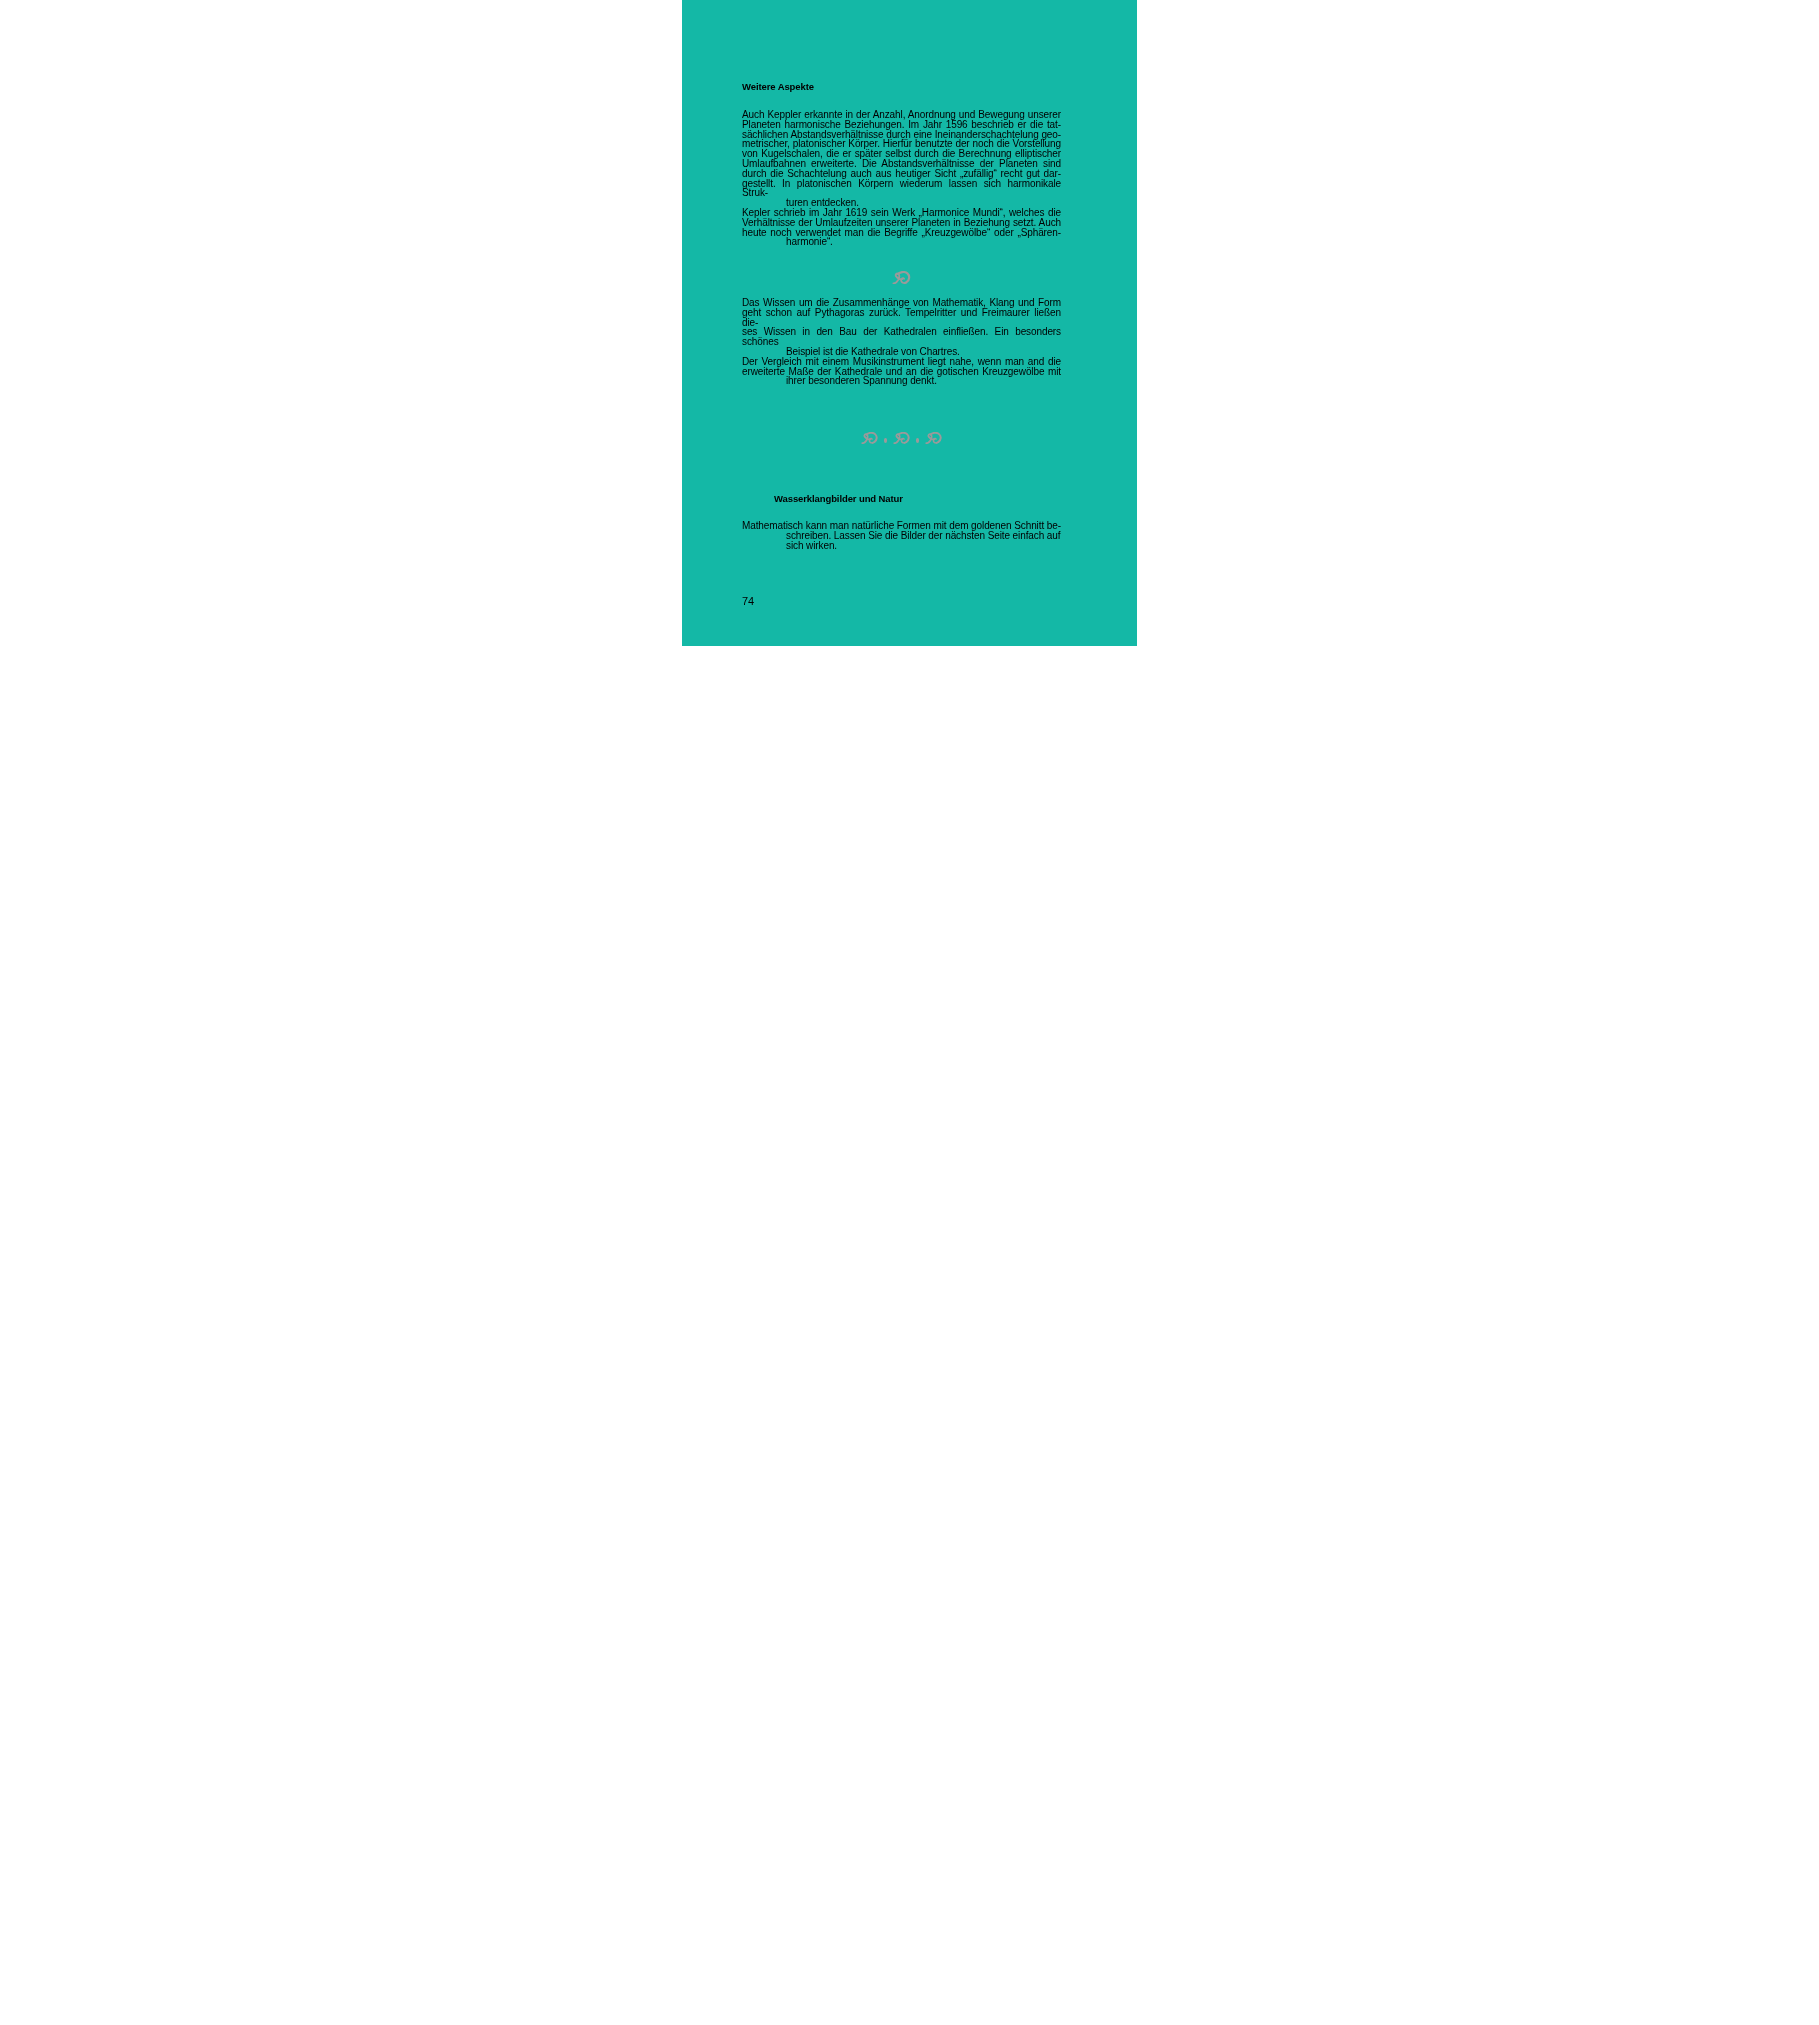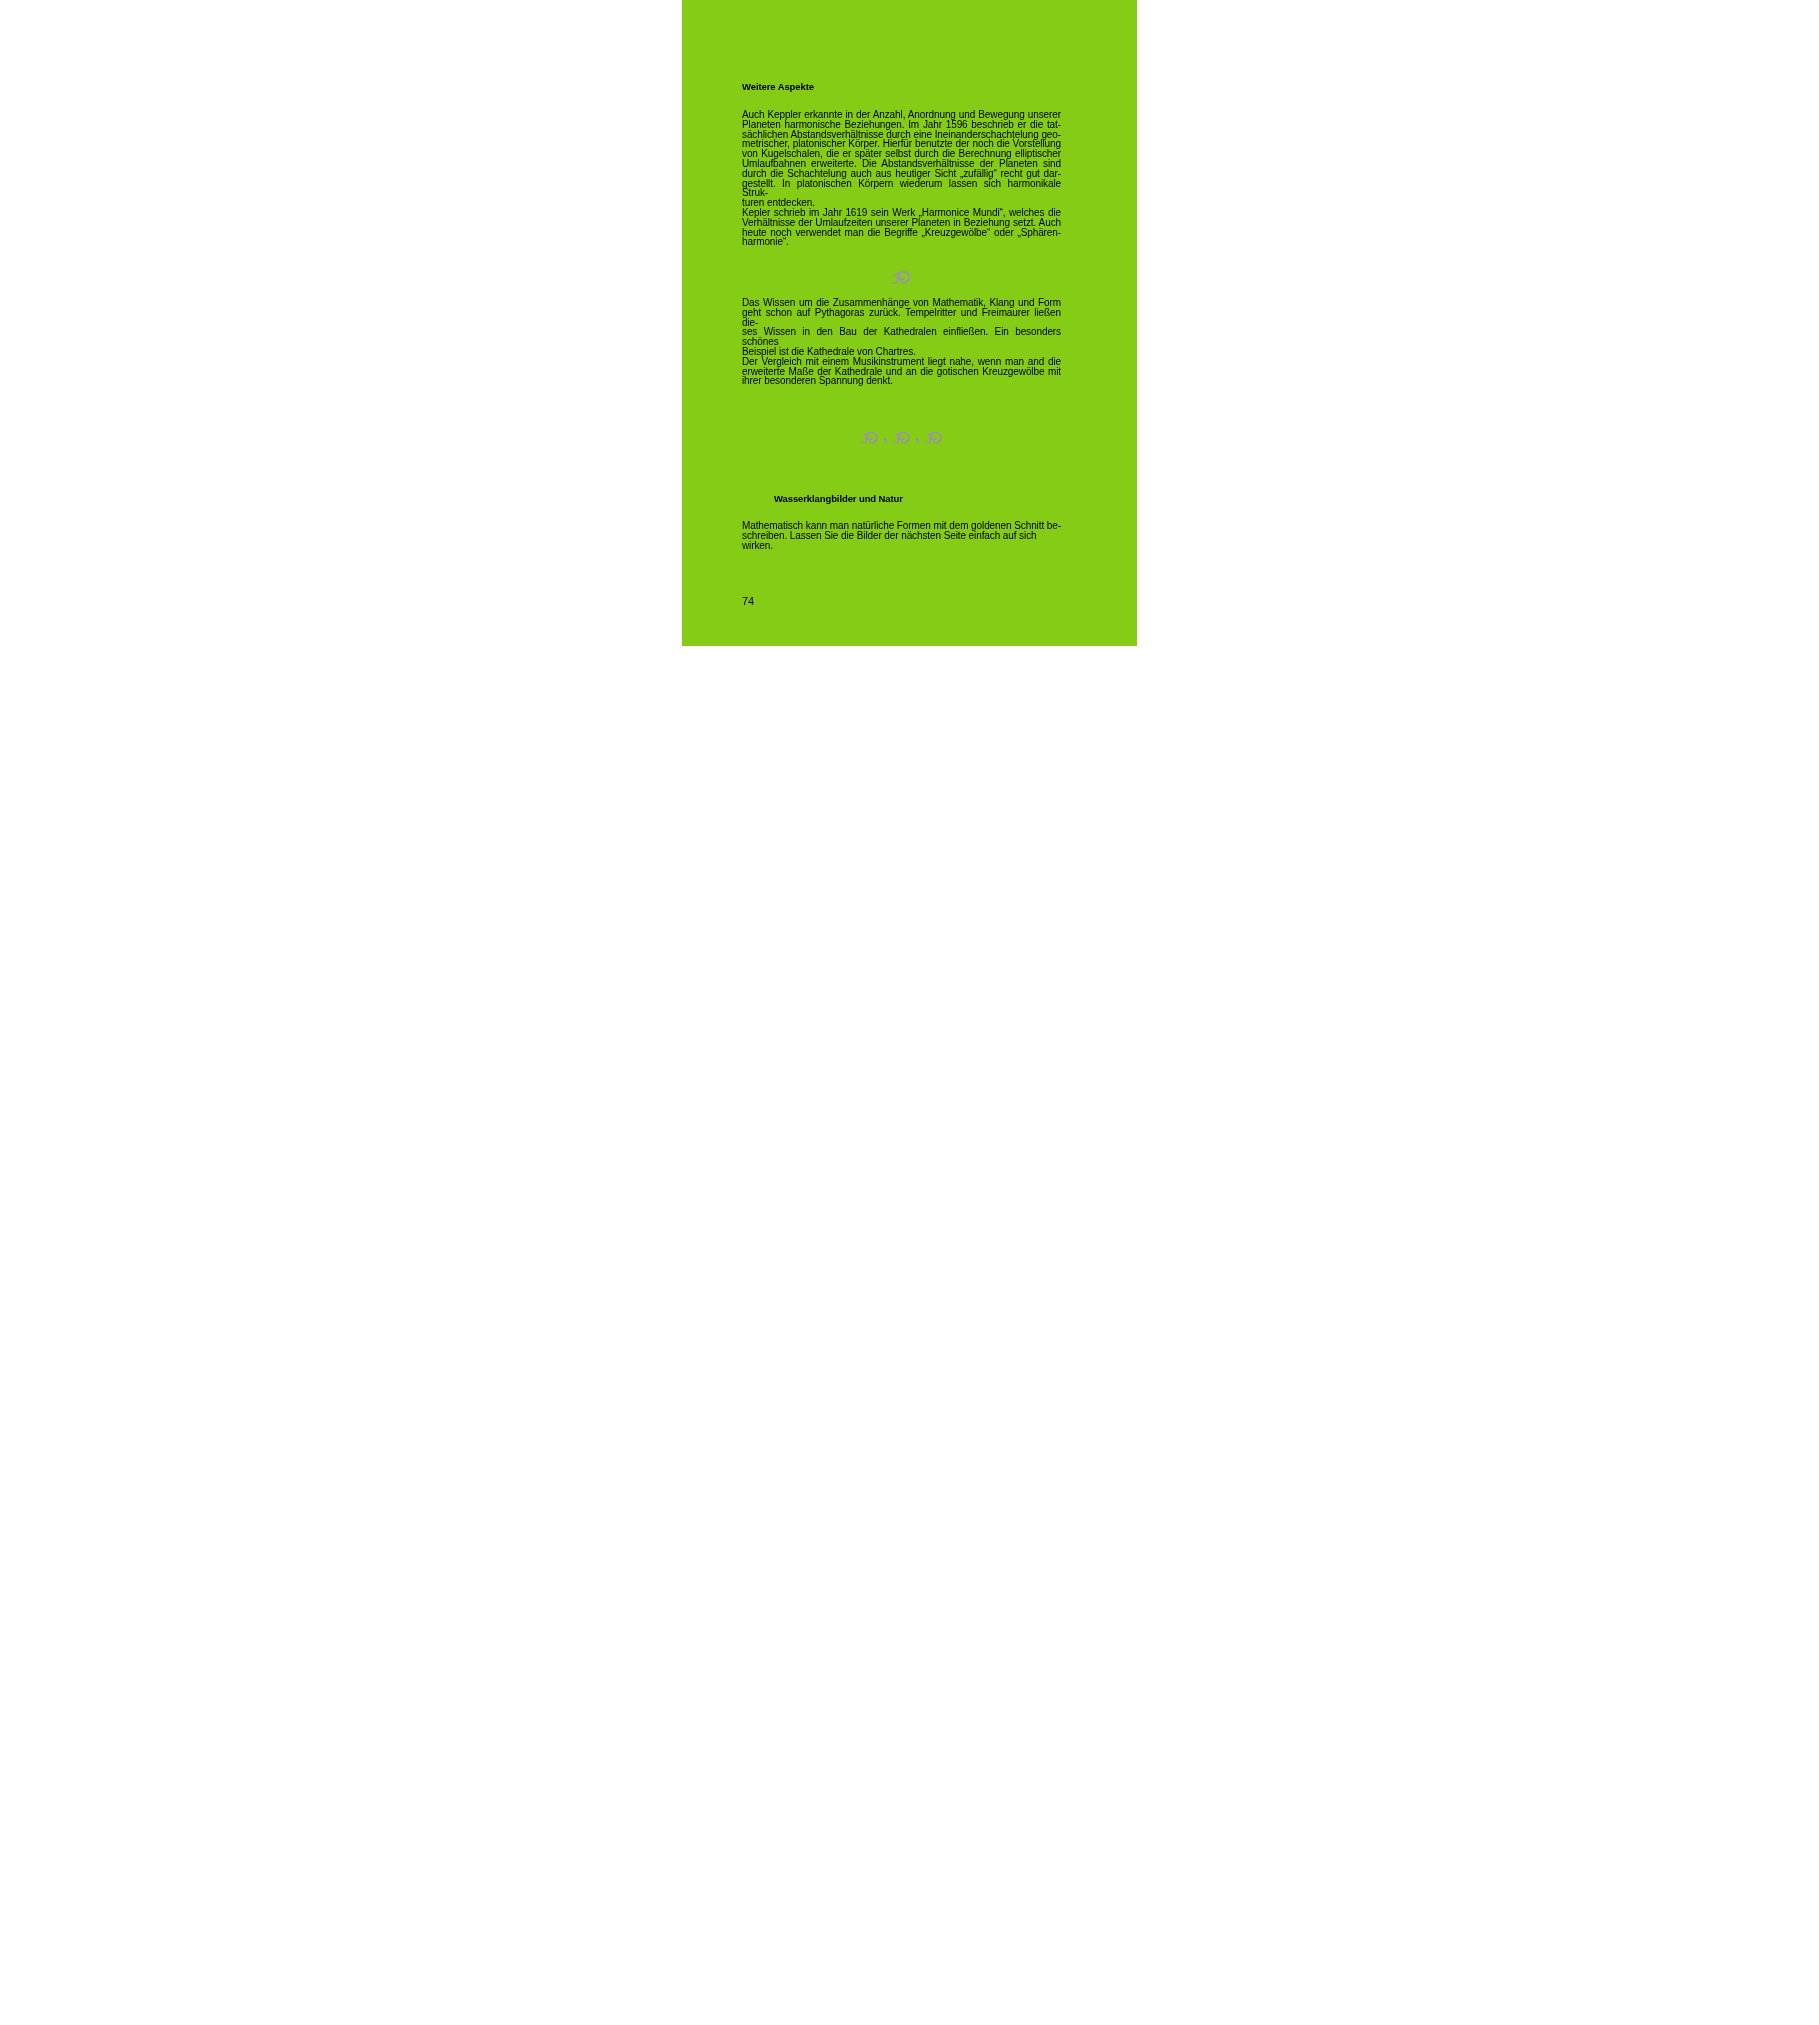--- a/index.html
+++ b/index.html
@@ -6,21 +6,21 @@
   html, body {
     margin: 0;
     padding: 0;
     background: #ffffff;
   }
   .page {
     position: relative;
     width: 455px;
     height: 646px;
     margin: 0 auto;
-    background: #84cc16;
+    background: #14b8a6;
     color: #000000;
     font-family: "Liberation Sans", "DejaVu Sans", sans-serif;
     overflow: hidden;
   }
   .heading {
     position: absolute;
     left: 60px;
     width: 319px;
     font-size: 9.5px;
     font-weight: bold;
@@ -39,20 +39,21 @@
   }
   .blockA { top: 110px; }
   .blockB { top: 298px; }
   .blockC { top: 521px; }
   .jline {
     text-align: justify;
     text-align-last: justify;
   }
   .lline {
     text-align: left;
+    margin-left: 44px;
   }
   .divider {
     position: absolute;
     left: 60px;
     width: 319px;
     display: flex;
     justify-content: center;
     align-items: flex-end;
     gap: 5.7px;
     color: #9a9a9a;

